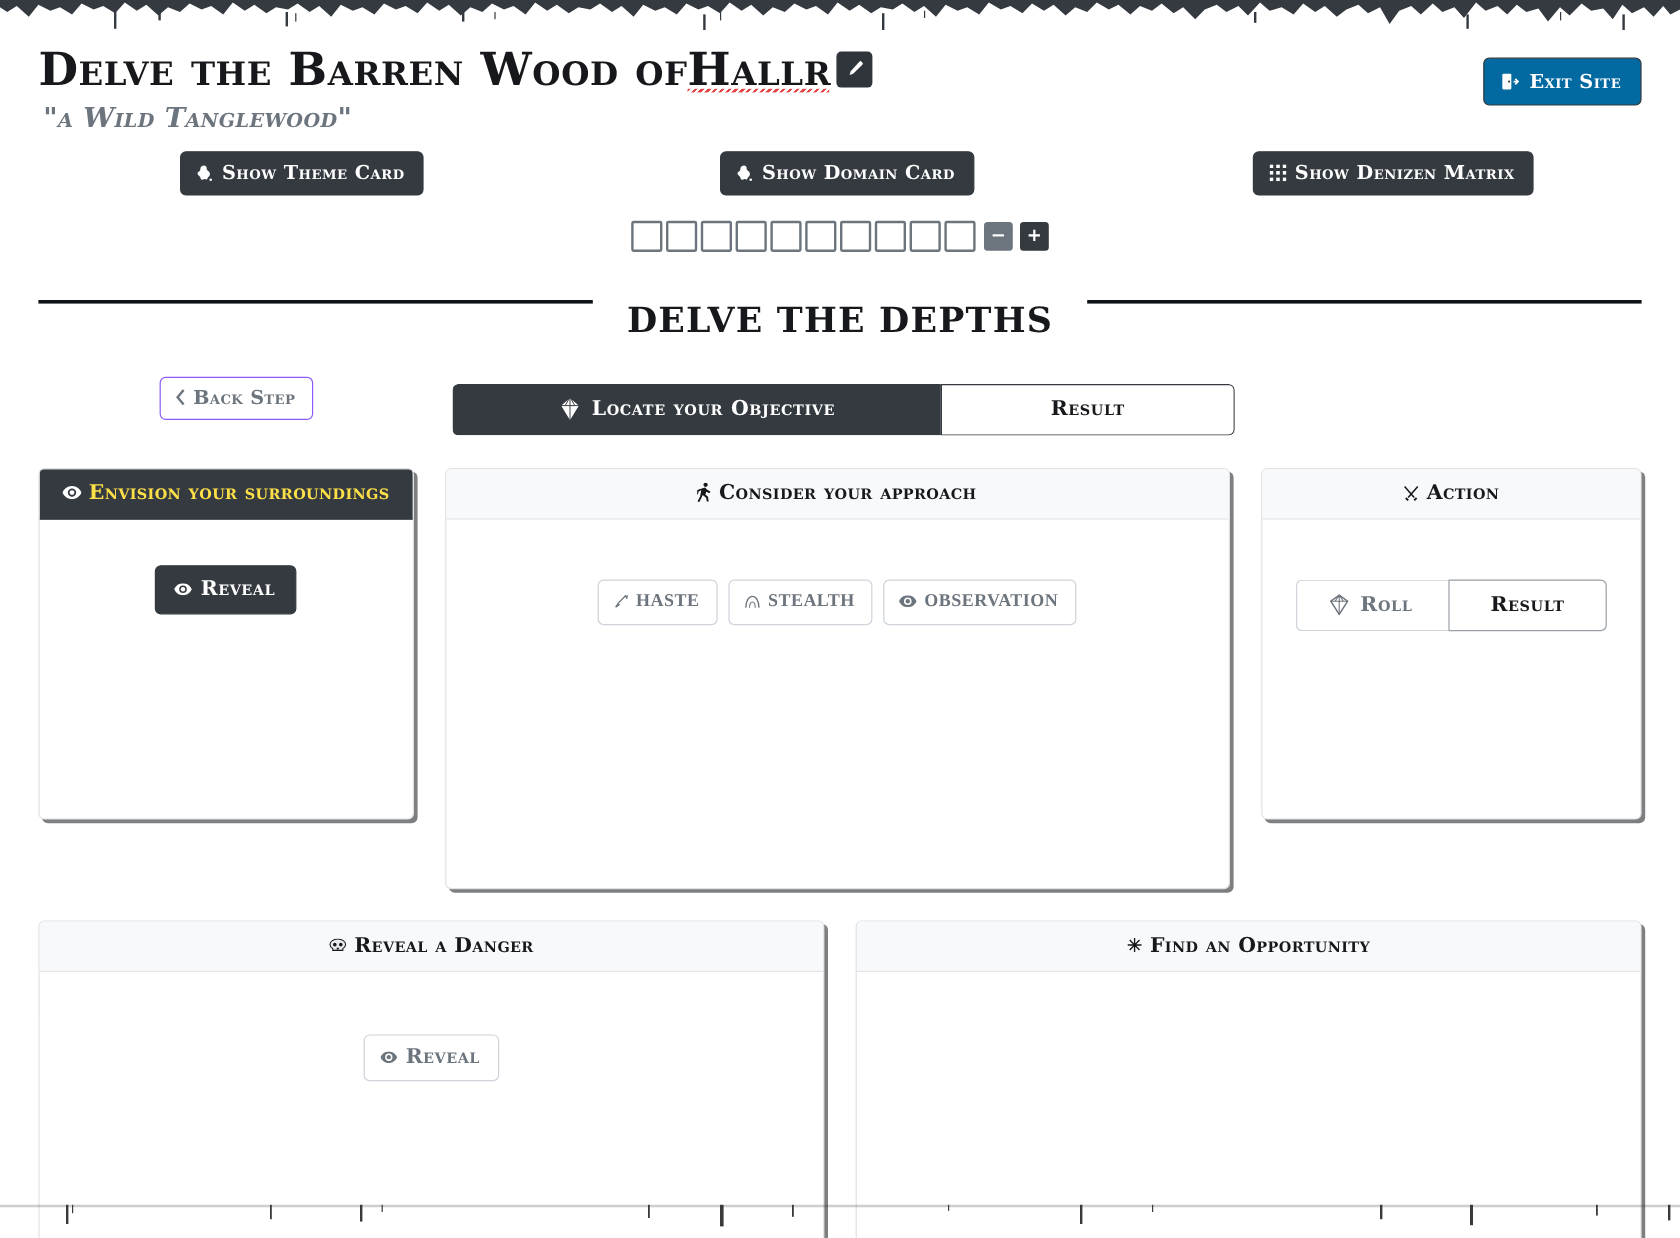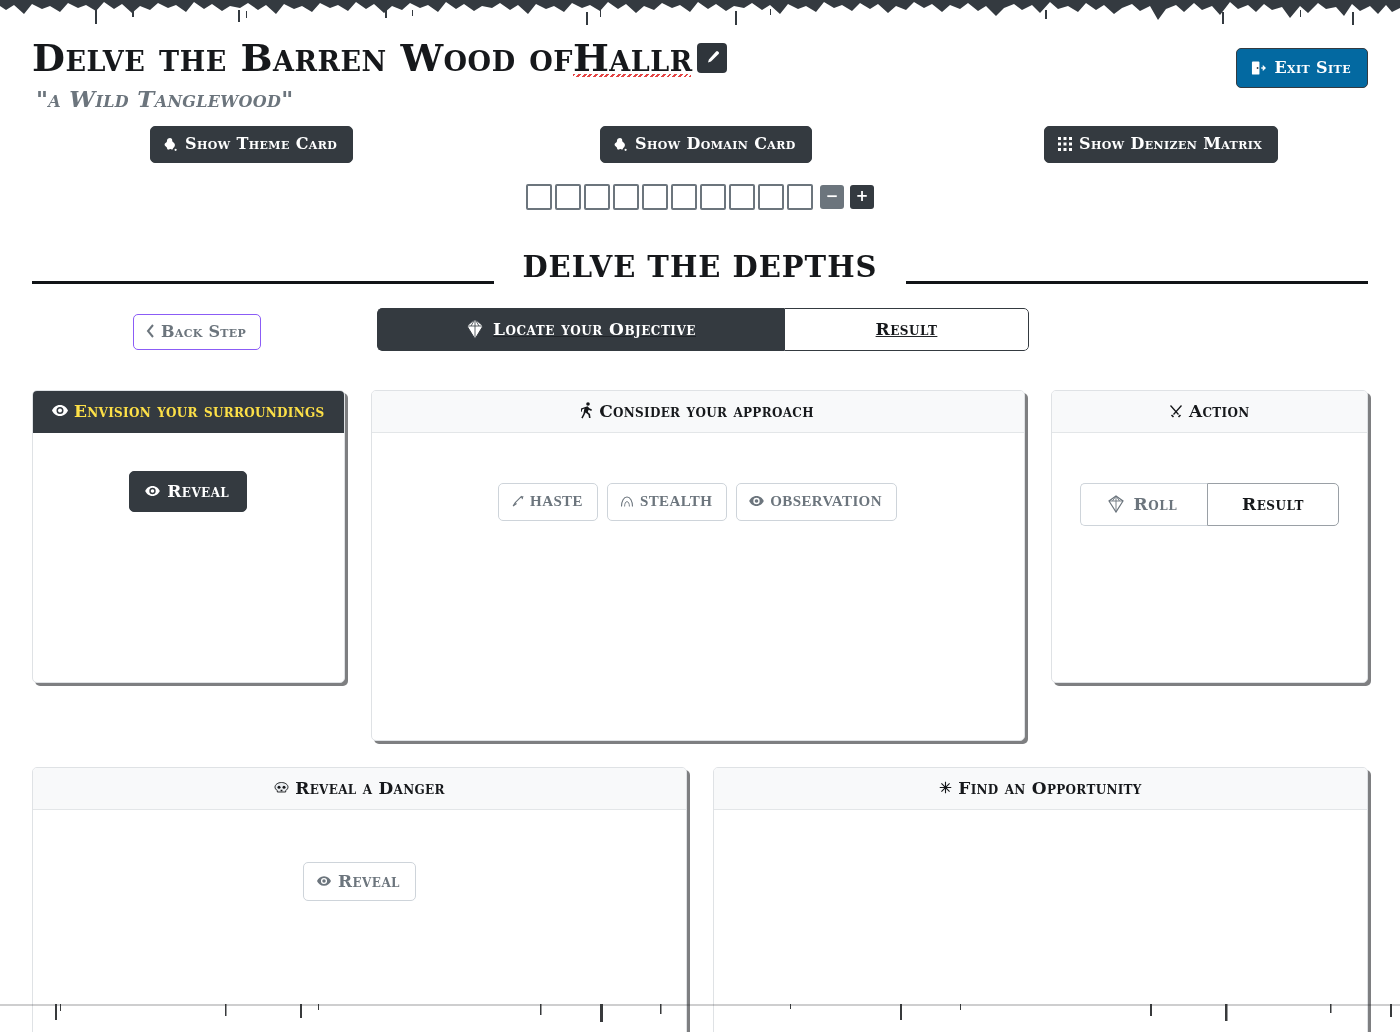--- a/index.html
+++ b/index.html
@@ -156,21 +156,21 @@
     line-height: 1;
     cursor: pointer;
     display: inline-flex; align-items: center; justify-content: center;
   }
   .pm-minus { background: #6c757d; margin-left: 4px; }
   .pm-plus  { background: #343a40; margin-left: 3px; }
 
   
   .section-head {
     display: flex;
-    align-items: flex-end;
+    align-items: flex-start;
     gap: 28px;
     margin-top: 40px;
   }
   .section-head .rule {
     flex: 1 1 auto;
     height: 3px;
     background: #111417;
   }
   .section-head .rule.left { flex-grow: 1; }
   .section-head .rule.right { flex-grow: 1; }
@@ -202,25 +202,24 @@
     font-variant: small-caps;
     font-weight: 700;
     font-size: 16px;
     letter-spacing: .3px;
     cursor: pointer;
     display: inline-flex; align-items: center; gap: 6px;
     white-space: nowrap;
   }
   .segmented {
     position: absolute;
-    left: 345px; top: 0;
+    left: 345px; top: 12px;
     display: flex;
     border-radius: 5px;
     overflow: hidden;
-    text-decoration: underline;
   }
   .seg {
     font-family: "DejaVu Serif", serif;
     font-variant: small-caps;
     font-weight: 700;
     font-size: 17px;
     letter-spacing: .5px;
     padding: 10px 0 11px;
     cursor: pointer;
     display: flex; align-items: center; justify-content: center; gap: 9px;

